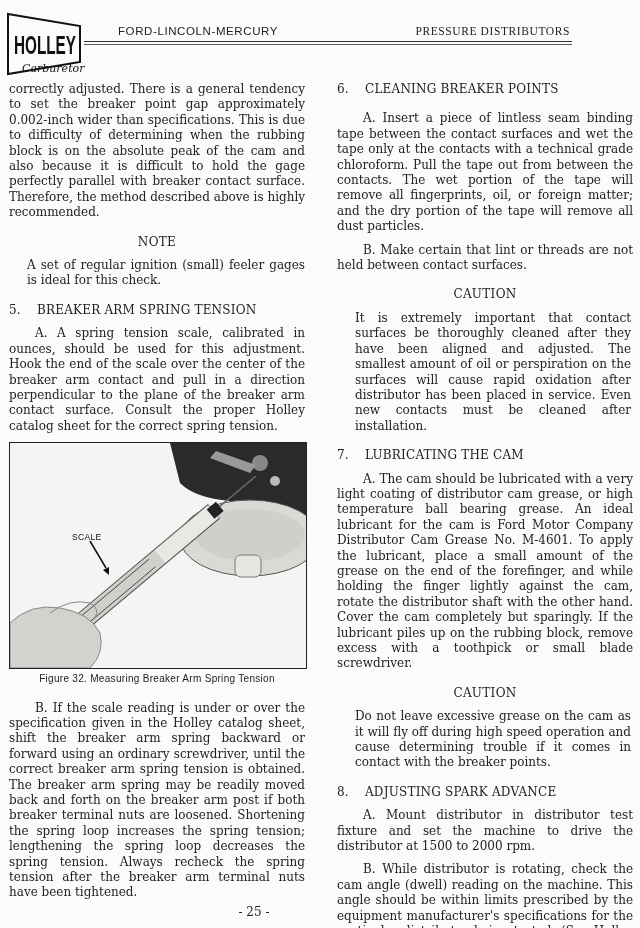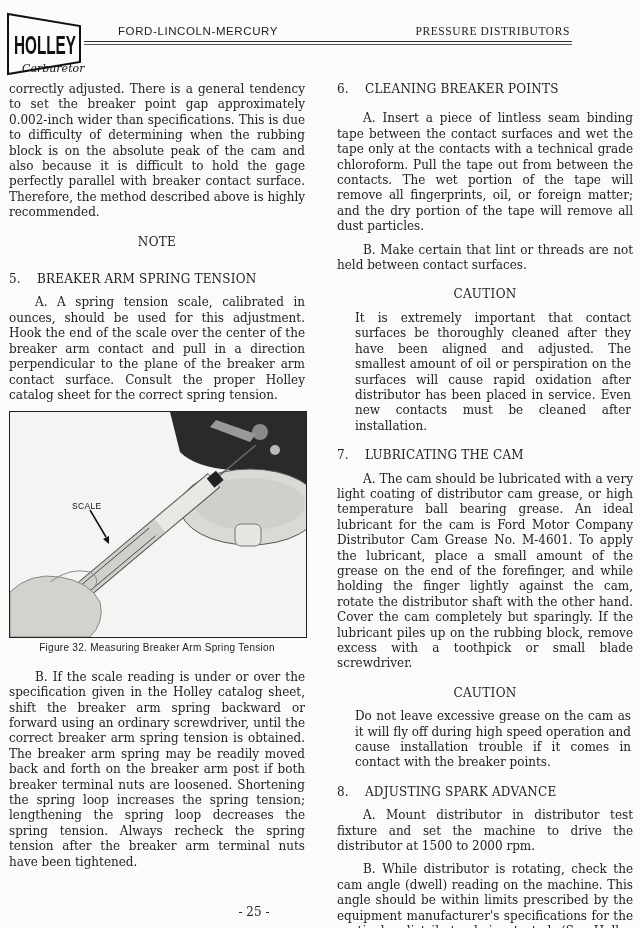--- a/index.html
+++ b/index.html
@@ -44,20 +44,21 @@
   <div class="hdr-left">FORD-LINCOLN-MERCURY</div>
   <div class="hdr-right">PRESSURE DISTRIBUTORS</div>
   <div class="hdr-rule"></div>
 </div>
 
 <div class="col left">
   <p>correctly adjusted. There is a general tendency to set the breaker point gap approximately 0.002-inch wider than specifications. This is due to difficulty of determining when the rubbing block is on the absolute peak of the cam and also because it is difficult to hold the gage perfectly parallel with breaker contact surface. Therefore, the method described above is highly recommended.</p>
   <div class="gap"></div>
   <div class="center-title">NOTE</div>
   <div class="gap-s"></div>
+  <p class="inset">A set of regular ignition (small) feeler gages is ideal for this check.</p>
   <div class="gap"></div>
   <div class="heading">
     <span class="num">5.</span>
     <span>BREAKER ARM SPRING TENSION</span>
   </div>
   <div class="gap-s"></div>
   <p class="para">A. A spring tension scale, calibrated in ounces, should be used for this adjustment. Hook the end of the scale over the center of the breaker arm contact and pull in a direction perpendicular to the plane of the breaker arm contact surface. Consult the proper Holley catalog sheet for the correct spring tension.</p>
 
   <div class="figure">
     <svg width="296" height="225" viewBox="0 0 296 225">
@@ -111,21 +112,21 @@
   <div class="gap"></div>
   <div class="heading">
     <span class="num">7.</span>
     <span>LUBRICATING THE CAM</span>
   </div>
   <div class="gap-s"></div>
   <p class="para">A. The cam should be lubricated with a very light coating of distributor cam grease, or high temperature ball bearing grease. An ideal lubricant for the cam is Ford Motor Company Distributor Cam Grease No. M-4601. To apply the lubricant, place a small amount of the grease on the end of the forefinger, and while holding the finger lightly against the cam, rotate the distributor shaft with the other hand. Cover the cam completely but sparingly. If the lubricant piles up on the rubbing block, remove excess with a toothpick or small blade screwdriver.</p>
   <div class="gap"></div>
   <div class="center-title">CAUTION</div>
   <div class="gap-s"></div>
-  <p class="inset-r">Do not leave excessive grease on the cam as it will fly off during high speed operation and cause installation trouble if it comes in contact with the breaker points.</p>
+  <p class="inset-r">Do not leave excessive grease on the cam as it will fly off during high speed operation and cause determining trouble if it comes in contact with the breaker points.</p>
   <div class="gap"></div>
   <div class="heading">
     <span class="num">8.</span>
     <span>ADJUSTING SPARK ADVANCE</span>
   </div>
   <div class="gap-s"></div>
   <p class="para">A. Mount distributor in distributor test fixture and set the machine to drive the distributor at 1500 to 2000 rpm.</p>
   <div class="gap-s"></div>
   <p class="para">B. While distributor is rotating, check the cam angle (dwell) reading on the machine. This angle should be within limits prescribed by the equipment manufacturer's specifications for the particular distributor being tested. (See Holley catalog sheet for correct breaker point setting.)</p>
 </div>

